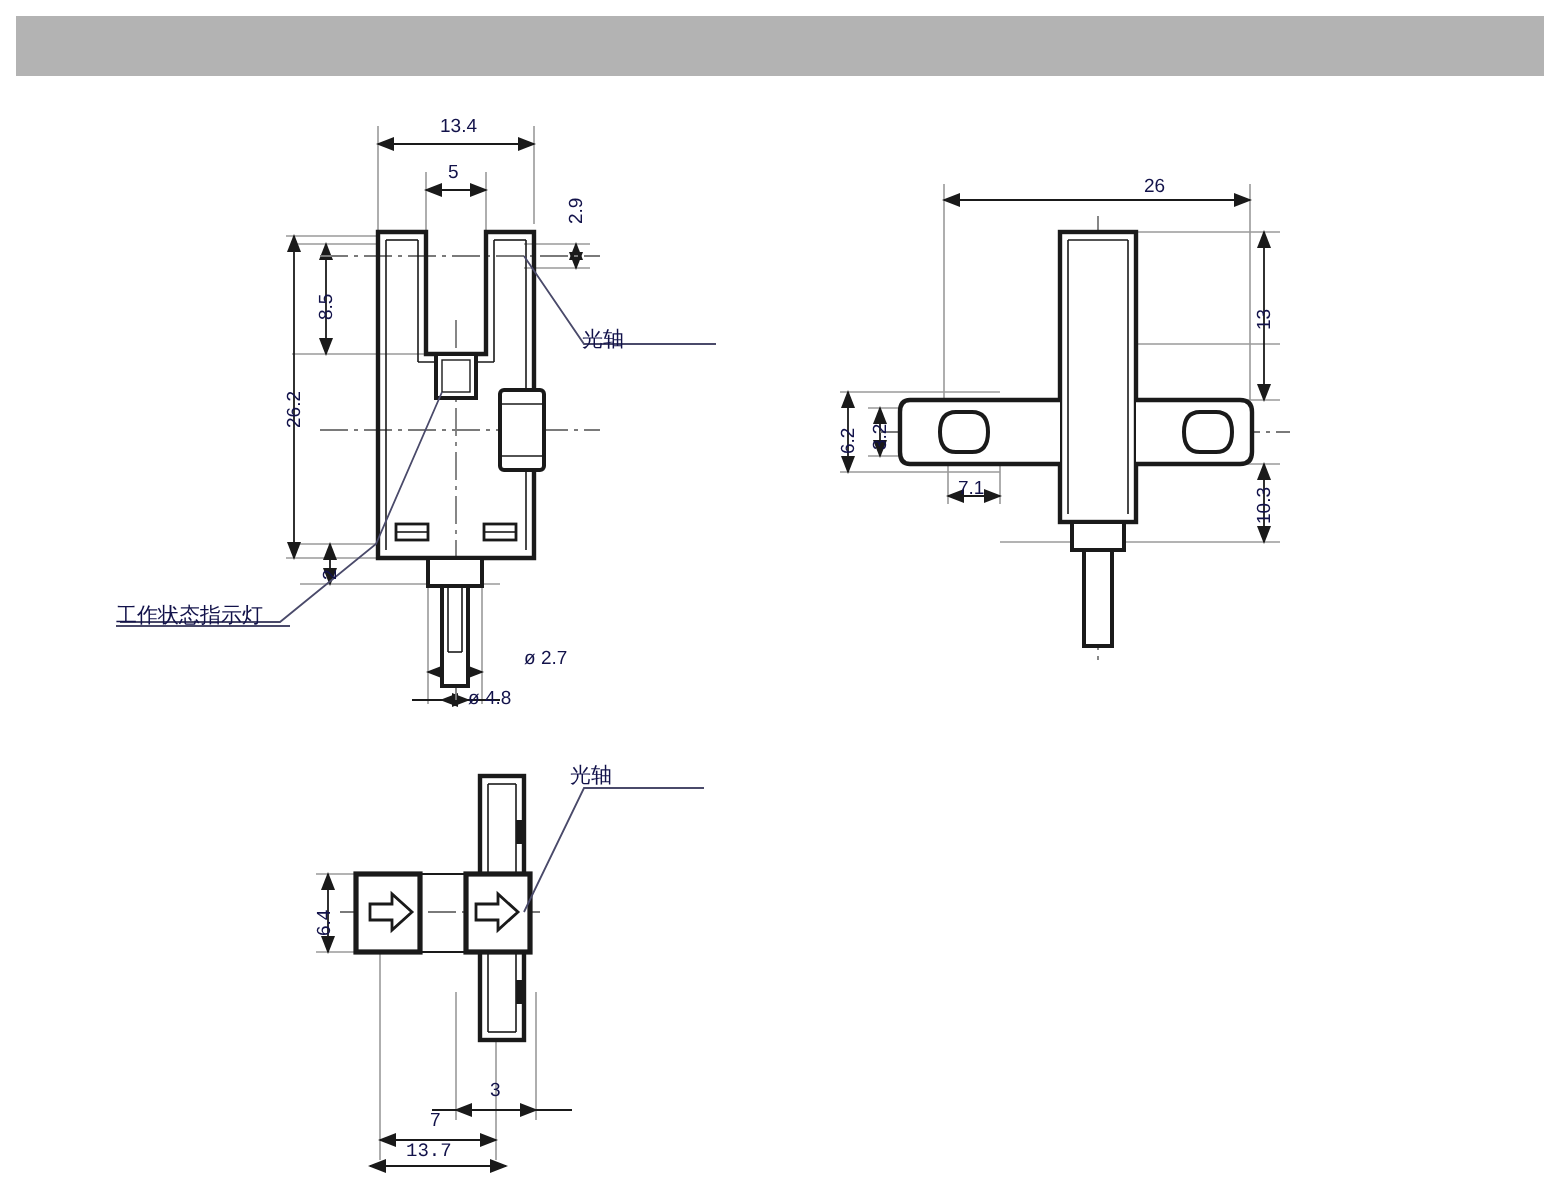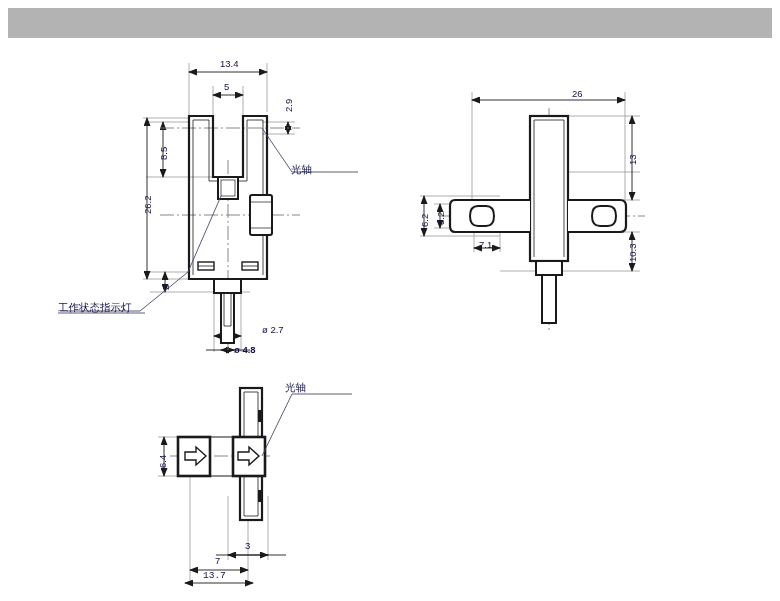--- a/index.html
+++ b/index.html
@@ -278,21 +278,21 @@
     </g>
   </svg>
 
   <div class="dim-label" style="left:220px; top:58px;">13.4</div>
   <div class="dim-label" style="left:224px; top:81px;">5</div>
   <div class="dim-label vert" style="left:283px; top:112px;">2.9</div>
   <div class="dim-label vert" style="left:158px; top:160px;">8.5</div>
   <div class="dim-label vert" style="left:142px; top:214px;">26.2</div>
   <div class="dim-label vert" style="left:160px; top:290px;">2</div>
   <div class="dim-label" style="left:262px; top:324px;">ø 2.7</div>
-  <div class="dim-label" style="left:234px; top:344px;font-weight:bold;">ø 4.8</div>
+  <div class="dim-label" style="left:234px; top:344px;">ø 4.8</div>
 
   <div class="cn-label" style="left:291px; top:163px;">光轴</div>
   <div class="cn-label" style="left:58px; top:301px;">工作状态指示灯</div>
 
   <div class="dim-label" style="left:543px; top:88px;margin-left:29px;">26</div>
   <div class="dim-label vert" style="left:627px; top:165px;">13</div>
   <div class="dim-label vert" style="left:627px; top:262px;">10.3</div>
   <div class="dim-label vert" style="left:419px; top:227px;">6.2</div>
   <div class="dim-label vert" style="left:435px; top:225px;">3.2</div>
   <div class="dim-label" style="left:479px; top:239px;">7.1</div>

